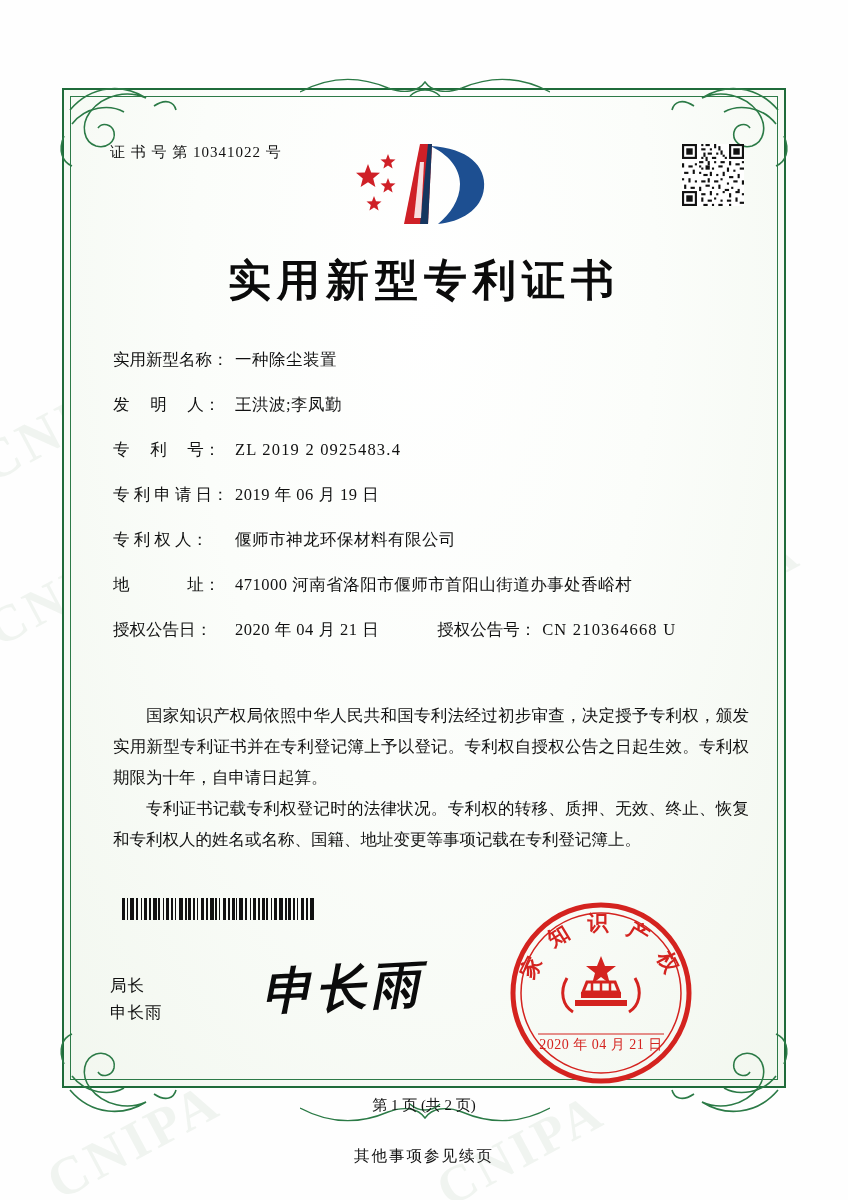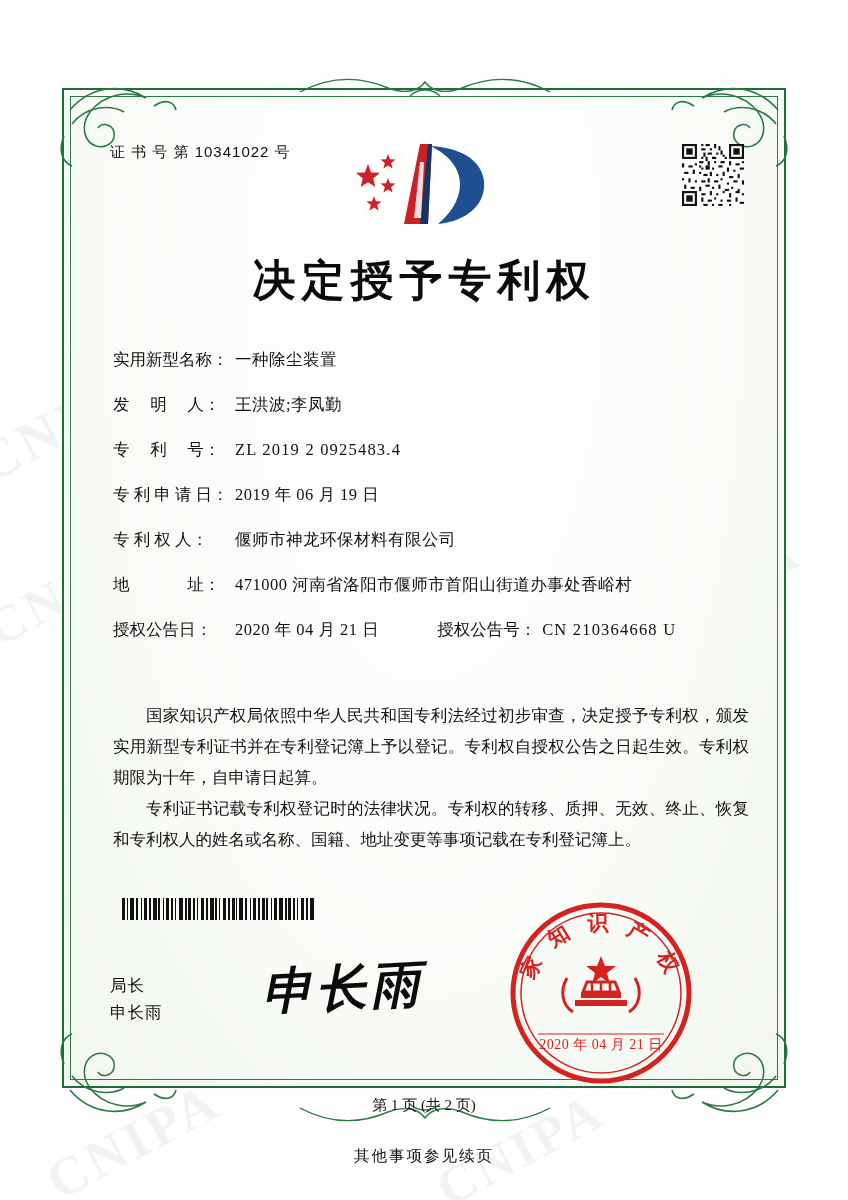--- a/index.html
+++ b/index.html
@@ -78,21 +78,21 @@
   }
 
   
   .cert-no {
     position: absolute;
     left: 110px;
     top: 143px;
     font-size: 15px;
     letter-spacing: 1px;
     color: #111;
-    font-family: Liberation Sans, sans-serif;
+    font-family: Liberation Serif, serif;
   }
 
   .qr {
     position: absolute;
     right: 104px;
     top: 144px;
     width: 62px;
     height: 62px;
   }
 
@@ -418,21 +418,21 @@
 
       <g fill="#cf2027">
         <polygon points="34,24 37.2,32.4 46,32.8 39.2,38.4 41.4,47 34,42.2 26.6,47 28.8,38.4 22,32.8 30.8,32.4"></polygon>
         <polygon points="54,14 56,19.2 61.5,19.5 57.2,23 58.6,28.4 54,25.4 49.4,28.4 50.8,23 46.5,19.5 52,19.2"></polygon>
         <polygon points="54,38 56,43.2 61.5,43.5 57.2,47 58.6,52.4 54,49.4 49.4,52.4 50.8,47 46.5,43.5 52,43.2"></polygon>
         <polygon points="40,56 42,61.2 47.5,61.5 43.2,65 44.6,70.4 40,67.4 35.4,70.4 36.8,65 32.5,61.5 38,61.2"></polygon>
       </g>
     </g>
   </svg>
 
-  <div class="title">决定授予专利权</div>
+  <div class="title">实用新型专利证书</div>
 
   <div class="fields">
     <div class="row">
       <span class="lbl">实用新型名称：</span>
       <span class="val">一种除尘装置</span>
     </div>
     <div class="row">
       <span class="lbl">发　 明 　人：</span>
       <span class="val">王洪波;李凤勤</span>
     </div>

